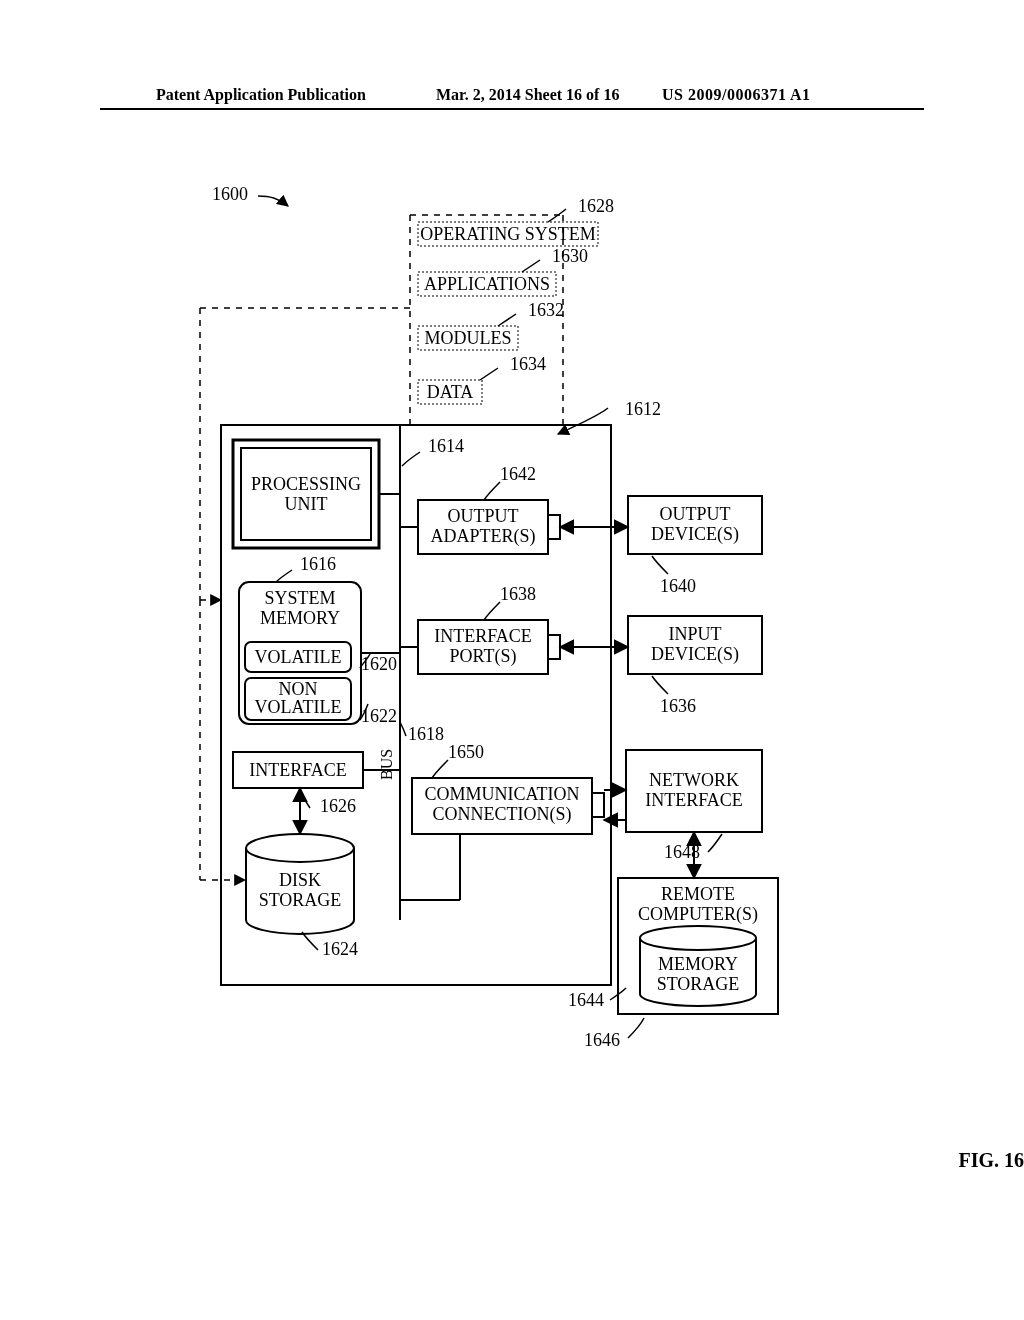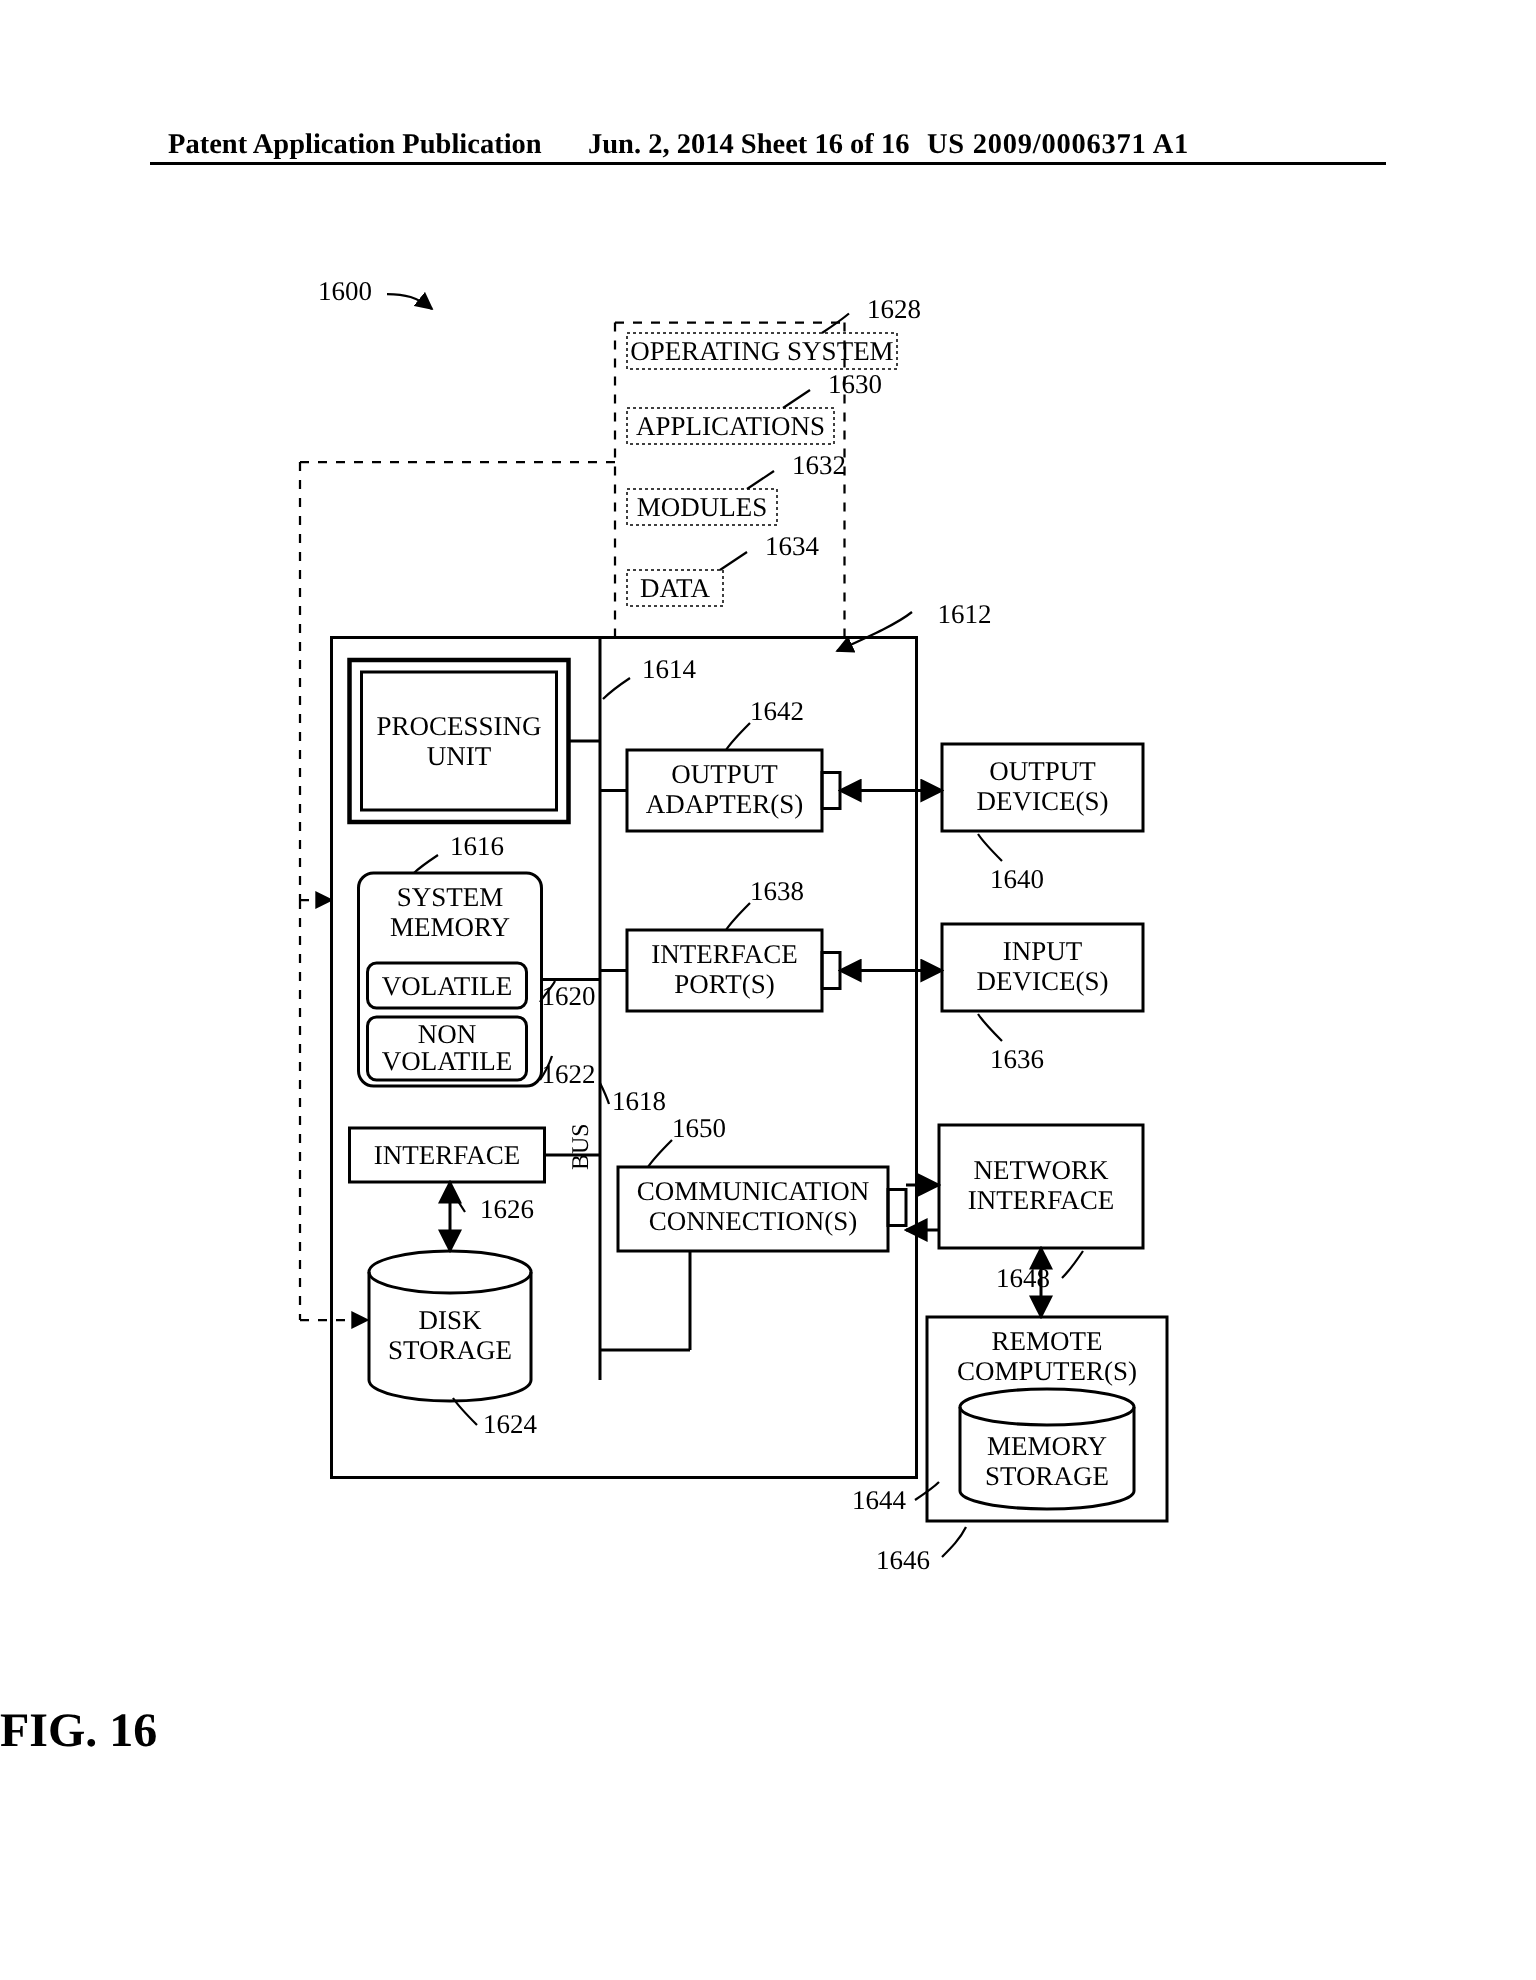--- a/index.html
+++ b/index.html
@@ -12,54 +12,55 @@
     position: relative;
     color: #000;
   }
   .page {
     position: absolute;
     inset: 0;
   }
   .hdr {
     position: absolute;
     top: 86px;
-    font-size: 19px;
+    font-size: 16px;
+    margin-left: 44px;
   }
   .hdr-left { left: 112px; font-weight: bold; }
   .hdr-mid  { left: 392px; font-weight: bold; }
   .hdr-right{ left: 618px; font-weight: bold; letter-spacing: 0.5px;}
   .rule {
     position: absolute;
     top: 108px;
     left: 100px;
     right: 100px;
     height: 0;
     border-top: 2px solid #000;
   }
   .fig-label {
     position: absolute;
     bottom: 148px;
     width: 100%;
-    text-align: left;
-    font-size: 32px;
+    text-align: right;
+    font-size: 20px;
     font-weight: bold;
   }
   svg { position:absolute; left:0; top:0; }
   text { font-family: "Times New Roman", serif; }
   .blk-text { font-size: 18px; }
   .ref-text { font-size: 18px; }
   .bus-text { font-size: 16px; }
 </style>
 </head>
 <body>
 
 <div class="page">
 
   <div class="hdr hdr-left">Patent Application Publication</div>
-  <div class="hdr hdr-mid">Jun. 2, 2014  Sheet 16 of 16</div>
+  <div class="hdr hdr-mid">Mar. 2, 2014  Sheet 16 of 16</div>
   <div class="hdr hdr-right">US 2009/0006371 A1</div>
   <div class="rule"></div>
 
   <svg width="1024" height="1320">
     <defs>
       <marker id="arrow" viewBox="0 0 10 10" refX="9" refY="5" markerWidth="8" markerHeight="8" orient="auto-start-reverse">
         <path d="M0,0 L10,5 L0,10 z" fill="#000"></path>
       </marker>
     </defs>
 

